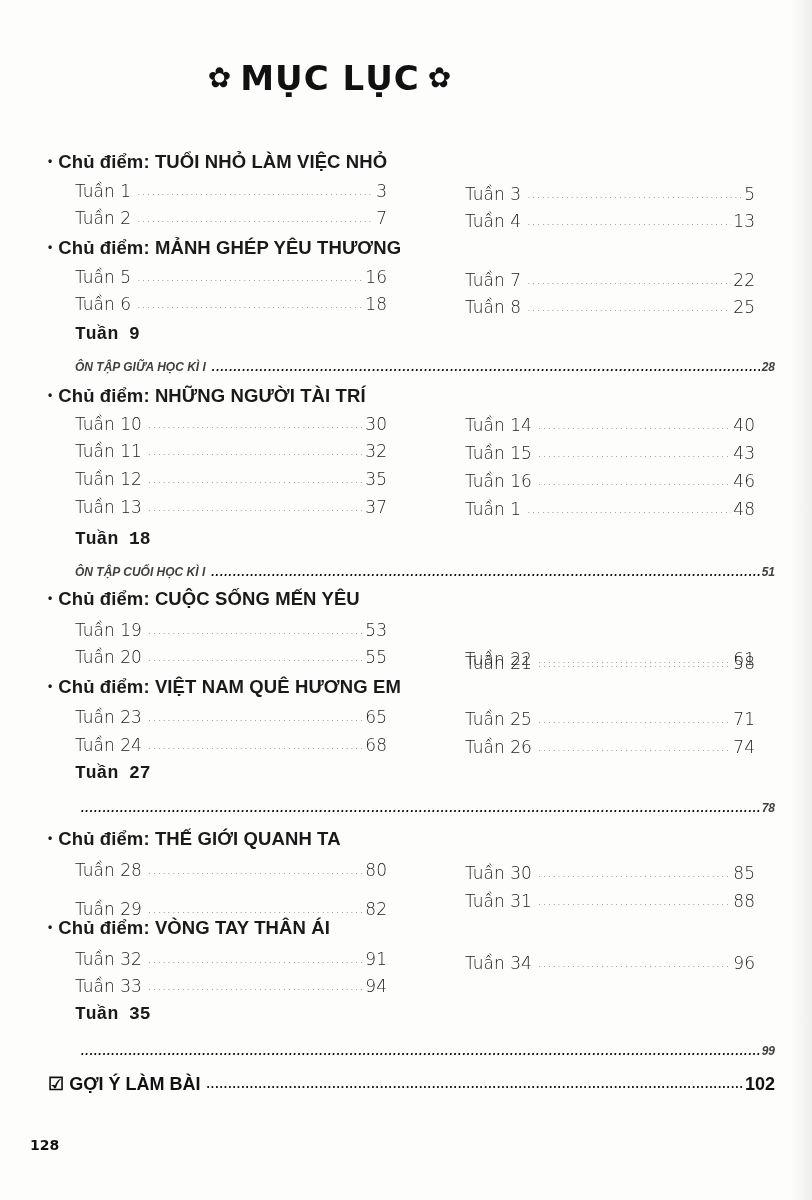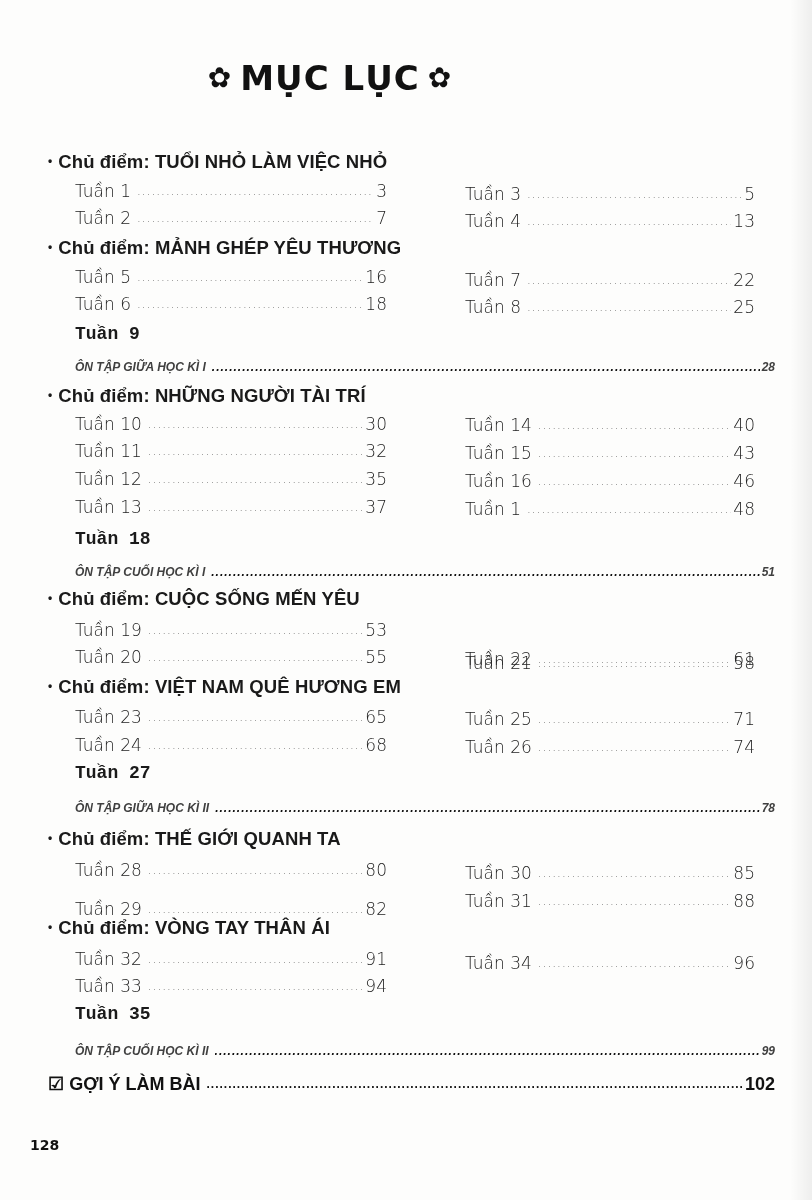--- a/index.html
+++ b/index.html
@@ -191,21 +191,20 @@
       <span class="dots"></span>
       <span class="pg">71</span>
     </div>
   <div class="row entry right-col" style="top:736px">
       <span class="lbl">Tuần 26</span>
       <span class="dots"></span>
       <span class="pg">74</span>
     </div>
   <div class="row week-head" style="top:762px">Tuần 27</div>
   <div class="row entry review" style="top:797px">
-      <span class="lbl">ÔN TẬP GIỮA HỌC KÌ II</span>
       <span class="dots"></span>
       <span class="pg">78</span>
     </div>
 
   <div class="row topic" style="top:827px"><span class="bullet">•</span><span>Chủ điểm:</span> <span>THẾ GIỚI QUANH TA</span></div>
   <div class="row entry left-col" style="top:859px">
       <span class="lbl">Tuần 28</span>
       <span class="dots"></span>
       <span class="pg">80</span>
     </div>
@@ -236,21 +235,20 @@
       <span class="dots"></span>
       <span class="pg">94</span>
     </div>
   <div class="row entry right-col" style="top:952px">
       <span class="lbl">Tuần 34</span>
       <span class="dots"></span>
       <span class="pg">96</span>
     </div>
   <div class="row week-head" style="top:1003px">Tuần 35</div>
   <div class="row entry review" style="top:1040px">
-      <span class="lbl">ÔN TẬP CUỐI HỌC KÌ II</span>
       <span class="dots"></span>
       <span class="pg">99</span>
     </div>
 
   <div class="row entry hints" style="top:1073px">
       <span class="lbl"><span>☑</span> <span>GỢI Ý LÀM BÀI</span></span>
       <span class="dots"></span>
       <span class="pg">102</span>
     </div>
 </div>

